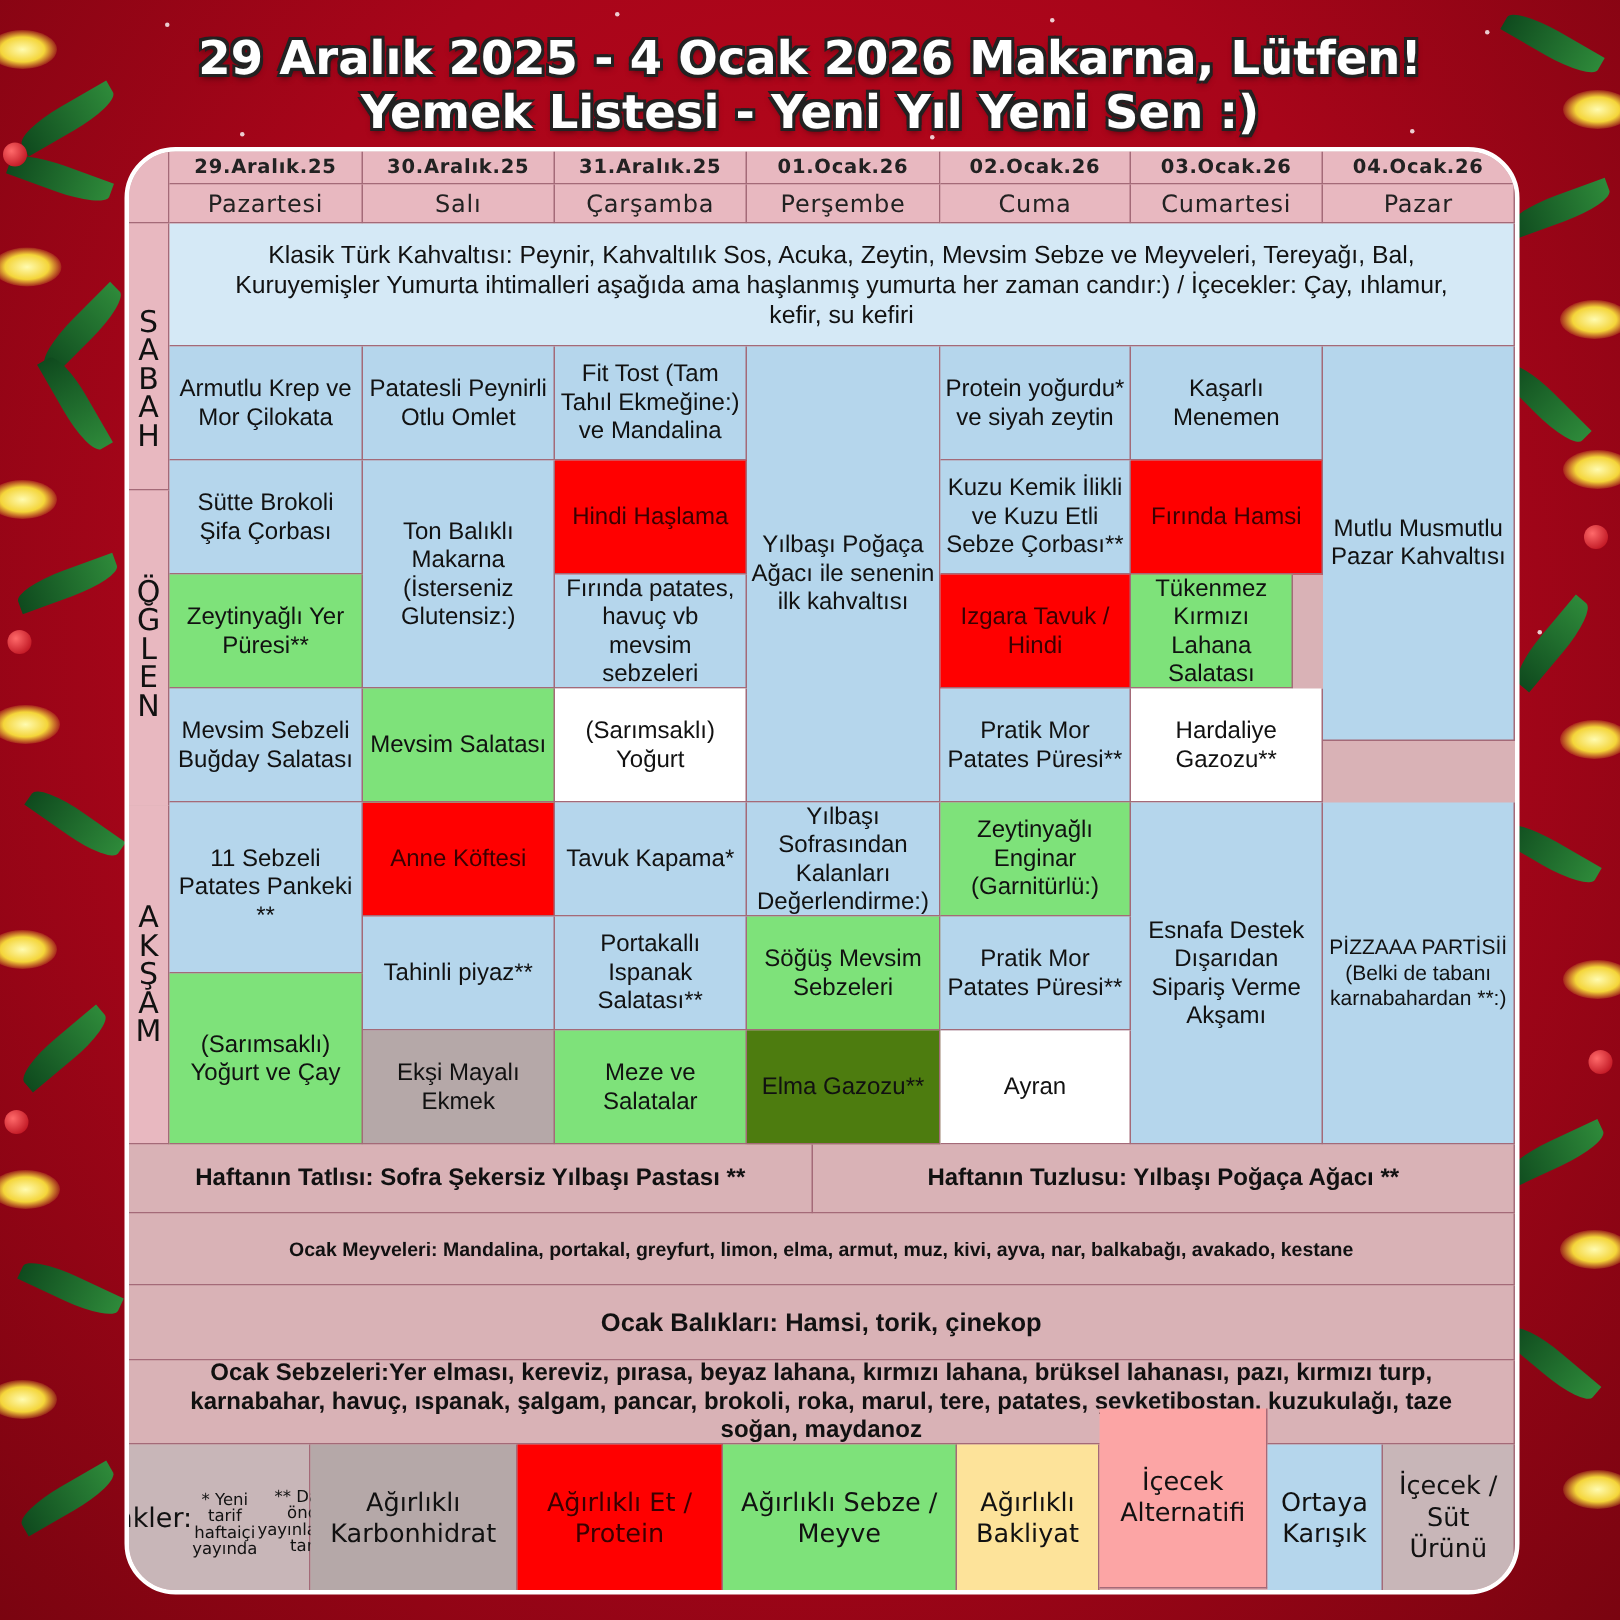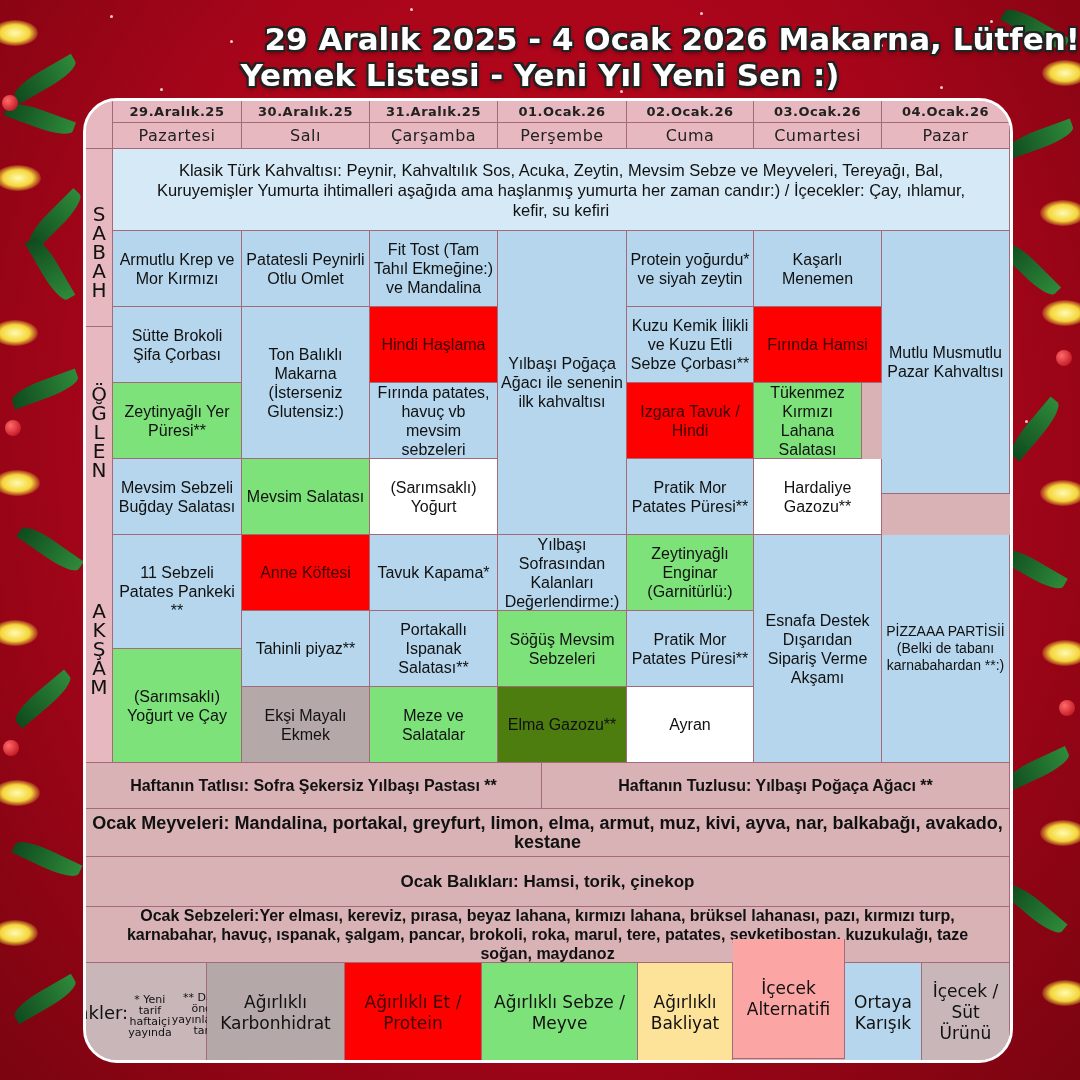--- a/index.html
+++ b/index.html
@@ -16,21 +16,21 @@
   .leaf { position: absolute; width: 70px; height: 18px; background: linear-gradient(90deg,#0f4a1e,#2e8a3a); border-radius: 50% 0 50% 0; }
   .bulb { position: absolute; width: 46px; height: 26px; border-radius: 50%; background: radial-gradient(ellipse, #fffbb0 0%, #f4d53a 45%, rgba(230,60,40,.0) 75%); }
   .berry { position: absolute; width: 16px; height: 16px; border-radius: 50%; background: radial-gradient(circle at 35% 35%, #ff6a6a, #b00010); }
 
   .title {
     position: absolute; left: 0; width: 1080px; text-align: center;
     color: #fff; font-weight: bold; font-size: 31px; line-height: 34px;
     text-shadow: -2px -2px 0 #222, 2px -2px 0 #222, -2px 2px 0 #222, 2px 2px 0 #222, 0 3px 4px rgba(0,0,0,.5);
     font-family: "DejaVu Sans", sans-serif;
   }
-  .title.l1 { top: 22px; text-align: right; }
+  .title.l1 { top: 22px; }
   .title.l2 { top: 58px; }
 
   .board {
     position: absolute; left: 83px; top: 98px; width: 930px; height: 965px;
     border: 3px solid #fff; border-radius: 34px;
     background: #d9b2b6; overflow: hidden;
   }
   .cell {
     position: absolute; display: flex; align-items: center; justify-content: center;
     text-align: center; color: #111; font-size: 16px; line-height: 19px;
@@ -151,21 +151,21 @@
   <div class="cell side" style="left:0;top:436px;width:27px;height:226px">
     <span>A</span>
     <span>K</span>
     <span>Ş</span>
     <span>A</span>
     <span>M</span>
   </div>
 
   <div class="cell lightblue" style="left:27px;top:48px;width:897px;height:82px;font-size:16.5px;line-height:20px;padding:0 34px">Klasik Türk Kahvaltısı: Peynir, Kahvaltılık Sos, Acuka, Zeytin, Mevsim Sebze ve Meyveleri, Tereyağı, Bal, Kuruyemişler Yumurta ihtimalleri aşağıda ama haşlanmış yumurta her zaman candır:) / İçecekler: Çay, ıhlamur, kefir, su kefiri</div>
 
-  <div class="cell blue" style="left:27px;top:130px;width:129px;height:76px">Armutlu Krep ve Mor Kırmızı</div>
+  <div class="cell blue" style="left:27px;top:130px;width:129px;height:76px">Armutlu Krep ve Mor Çilokata</div>
   <div class="cell blue" style="left:27px;top:206px;width:129px;height:76px">Sütte Brokoli Şifa Çorbası</div>
   <div class="cell green" style="left:27px;top:282px;width:129px;height:76px">Zeytinyağlı Yer Püresi**</div>
   <div class="cell blue" style="left:27px;top:358px;width:129px;height:76px">Mevsim Sebzeli Buğday Salatası</div>
   <div class="cell blue" style="left:27px;top:434px;width:129px;height:114px">11 Sebzeli Patates Pankeki **</div>
   <div class="cell green" style="left:27px;top:548px;width:129px;height:114px">(Sarımsaklı) Yoğurt ve Çay</div>
 
   <div class="cell blue" style="left:156px;top:130px;width:128px;height:76px">Patatesli Peynirli Otlu Omlet</div>
   <div class="cell blue" style="left:156px;top:206px;width:128px;height:152px">Ton Balıklı Makarna (İsterseniz Glutensiz:)</div>
   <div class="cell red" style="left:156px;top:434px;width:128px;height:76px">Anne Köftesi</div>
   <div class="cell green" style="left:156px;top:358px;width:128px;height:76px">Mevsim Salatası</div>
@@ -197,21 +197,21 @@
   <div class="cell red" style="left:668px;top:206px;width:128px;height:76px">Fırında Hamsi</div>
   <div class="cell green" style="left:668px;top:282px;width:108px;height:76px">Tükenmez Kırmızı Lahana Salatası</div>
   <div class="cell white" style="left:668px;top:358px;width:128px;height:76px">Hardaliye Gazozu**</div>
   <div class="cell blue" style="left:668px;top:434px;width:128px;height:228px">Esnafa Destek Dışarıdan Sipariş Verme Akşamı</div>
 
   <div class="cell blue" style="left:796px;top:130px;width:128px;height:263px">Mutlu Musmutlu Pazar Kahvaltısı</div>
   <div class="cell blue" style="left:796px;top:434px;width:128px;height:228px;font-size:14px;line-height:17px">PİZZAAA PARTİSİİ (Belki de tabanı karnabahardan **:)</div>
 
   <div class="cell band" style="left:0;top:662px;width:456px;height:46px">Haftanın Tatlısı: Sofra Şekersiz Yılbaşı Pastası **</div>
   <div class="cell band" style="left:456px;top:662px;width:468px;height:46px">Haftanın Tuzlusu: Yılbaşı Poğaça Ağacı **</div>
-  <div class="cell band" style="left:0;top:708px;width:924px;height:48px;font-size:18px">Ocak Meyveleri: Mandalina, portakal, greyfurt, limon, elma, armut, muz, kivi, ayva, nar, balkabağı, avakado, kestane</div>
+  <div class="cell band" style="left:0;top:708px;width:924px;height:48px;font-size:13px">Ocak Meyveleri: Mandalina, portakal, greyfurt, limon, elma, armut, muz, kivi, ayva, nar, balkabağı, avakado, kestane</div>
   <div class="cell band" style="left:0;top:756px;width:924px;height:50px;font-size:17px">Ocak Balıkları: Hamsi, torik, çinekop</div>
   <div class="cell band" style="left:0;top:806px;width:924px;height:56px;padding:0 30px">Ocak Sebzeleri:Yer elması, kereviz, pırasa, beyaz lahana, kırmızı lahana, brüksel lahanası, pazı, kırmızı turp, karnabahar, havuç, ıspanak, şalgam, pancar, brokoli, roka, marul, tere, patates, şevketibostan, kuzukulağı, taze soğan, maydanoz</div>
 
   <div class="cell legend legend-lab" style="left:0;top:862px;width:121px;height:100px">
     <span class="renk">Renkler:</span>
     <span class="note">* Yeni tarif haftaiçi yayında</span>
     <span class="note" style="margin-top:2px">** Daha önce yayınlanmış tarif</span>
   </div>
   <div class="cell legend" style="left:121px;top:862px;width:138px;height:100px;background:#b5a8a8">Ağırlıklı Karbonhidrat</div>
   <div class="cell legend" style="left:259px;top:862px;width:137px;height:100px;background:#ff0000;color:#3a0000">Ağırlıklı Et / Protein</div>

